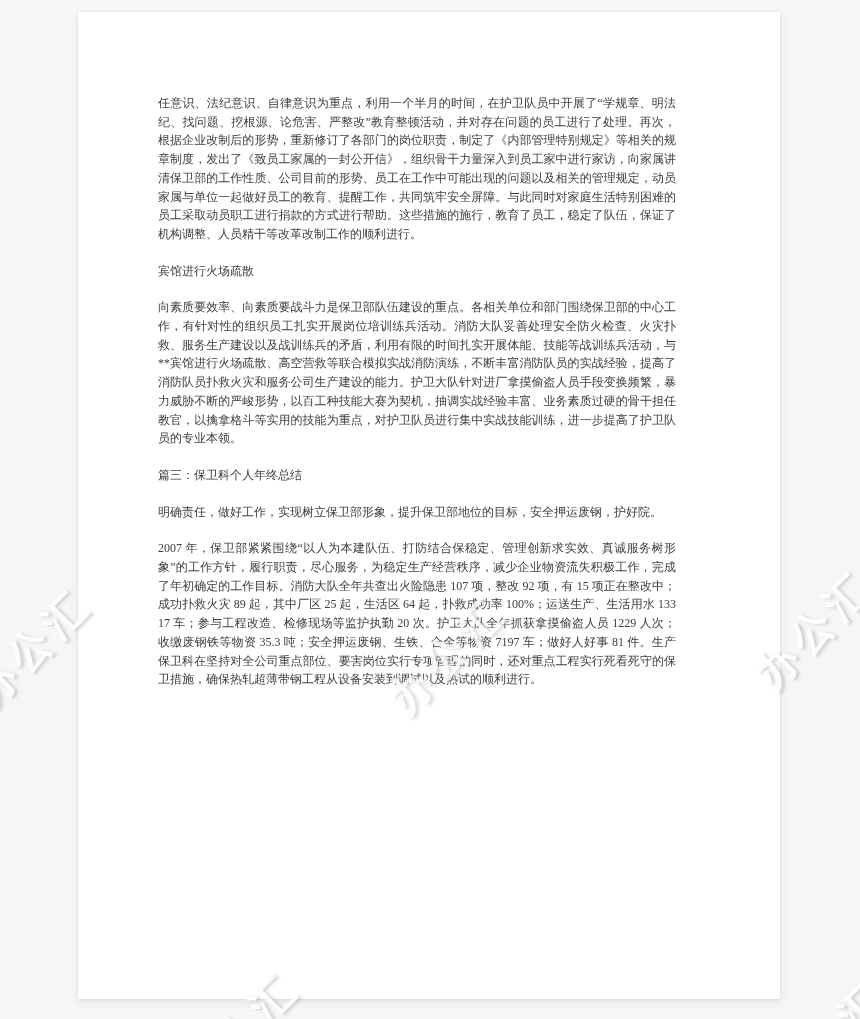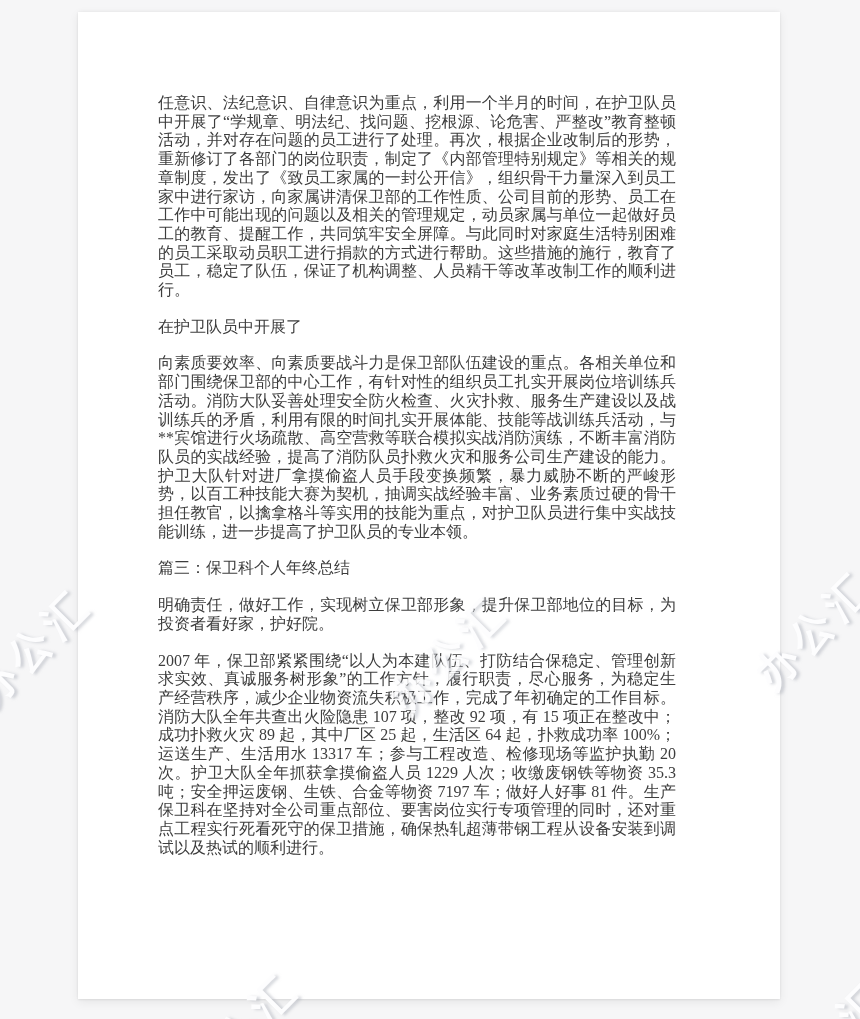--- a/index.html
+++ b/index.html
@@ -21,21 +21,21 @@
     width: 702px;
     height: 987px;
     box-sizing: border-box;
     background: #ffffff;
     box-shadow: 0 1px 2px rgba(0,0,0,0.07), 0 3px 10px rgba(0,0,0,0.07), 0 -1px 3px rgba(0,0,0,0.03);
     padding: 82px 104px 20px 80px;
     z-index: 1;
   }
   .sheet p {
     margin: 0 0 18px 0;
-    font-size: 16px;
+    font-size: 12px;
     line-height: 18.7px;
     color: #3d3d3d;
     text-align: justify;
     text-justify: inter-ideograph;
     word-break: break-all;
   }
   .sheet p.gap-before {
   }
   
   .wm {
@@ -55,24 +55,24 @@
   .wm-2 { left: 448px; top: 655px;  opacity: 0.85; }
   .wm-3 { left: 814px; top: 630px;  }
   .wm-4 { left: 240px; top: 1032px; }
   .wm-5 { left: 828px; top: 1040px; }
 </style>
 </head>
 <body>
 
 <div class="sheet">
   <p>任意识、法纪意识、自律意识为重点，利用一个半月的时间，在护卫队员中开展了“学规章、明法纪、找问题、挖根源、论危害、严整改”教育整顿活动，并对存在问题的员工进行了处理。再次，根据企业改制后的形势，重新修订了各部门的岗位职责，制定了《内部管理特别规定》等相关的规章制度，发出了《致员工家属的一封公开信》，组织骨干力量深入到员工家中进行家访，向家属讲清保卫部的工作性质、公司目前的形势、员工在工作中可能出现的问题以及相关的管理规定，动员家属与单位一起做好员工的教育、提醒工作，共同筑牢安全屏障。与此同时对家庭生活特别困难的员工采取动员职工进行捐款的方式进行帮助。这些措施的施行，教育了员工，稳定了队伍，保证了机构调整、人员精干等改革改制工作的顺利进行。</p>
-  <p>在护卫队员中开展了</p>
+  <p>宾馆进行火场疏散</p>
   <p>向素质要效率、向素质要战斗力是保卫部队伍建设的重点。各相关单位和部门围绕保卫部的中心工作，有针对性的组织员工扎实开展岗位培训练兵活动。消防大队妥善处理安全防火检查、火灾扑救、服务生产建设以及战训练兵的矛盾，利用有限的时间扎实开展体能、技能等战训练兵活动，与**宾馆进行火场疏散、高空营救等联合模拟实战消防演练，不断丰富消防队员的实战经验，提高了消防队员扑救火灾和服务公司生产建设的能力。护卫大队针对进厂拿摸偷盗人员手段变换频繁，暴力威胁不断的严峻形势，以百工种技能大赛为契机，抽调实战经验丰富、业务素质过硬的骨干担任教官，以擒拿格斗等实用的技能为重点，对护卫队员进行集中实战技能训练，进一步提高了护卫队员的专业本领。</p>
   <p class="gap-before">篇三：保卫科个人年终总结</p>
-  <p>明确责任，做好工作，实现树立保卫部形象，提升保卫部地位的目标，为投资者看好家，护好院。</p>
+  <p>明确责任，做好工作，实现树立保卫部形象，提升保卫部地位的目标，安全押运废钢，护好院。</p>
   <p>2007 年，保卫部紧紧围绕“以人为本建队伍、打防结合保稳定、管理创新求实效、真诚服务树形象”的工作方针，履行职责，尽心服务，为稳定生产经营秩序，减少企业物资流失积极工作，完成了年初确定的工作目标。消防大队全年共查出火险隐患 107 项，整改 92 项，有 15 项正在整改中；成功扑救火灾 89 起，其中厂区 25 起，生活区 64 起，扑救成功率 100%；运送生产、生活用水 13317 车；参与工程改造、检修现场等监护执勤 20 次。护卫大队全年抓获拿摸偷盗人员 1229 人次；收缴废钢铁等物资 35.3 吨；安全押运废钢、生铁、合金等物资 7197 车；做好人好事 81 件。生产保卫科在坚持对全公司重点部位、要害岗位实行专项管理的同时，还对重点工程实行死看死守的保卫措施，确保热轧超薄带钢工程从设备安装到调试以及热试的顺利进行。</p>
 </div>
 
 <div class="wm wm-1">办公汇</div>
 <div class="wm wm-2">办公汇</div>
 <div class="wm wm-3">办公汇</div>
 <div class="wm wm-4">办公汇</div>
 <div class="wm wm-5">办公汇</div>
 
 </body></html>

